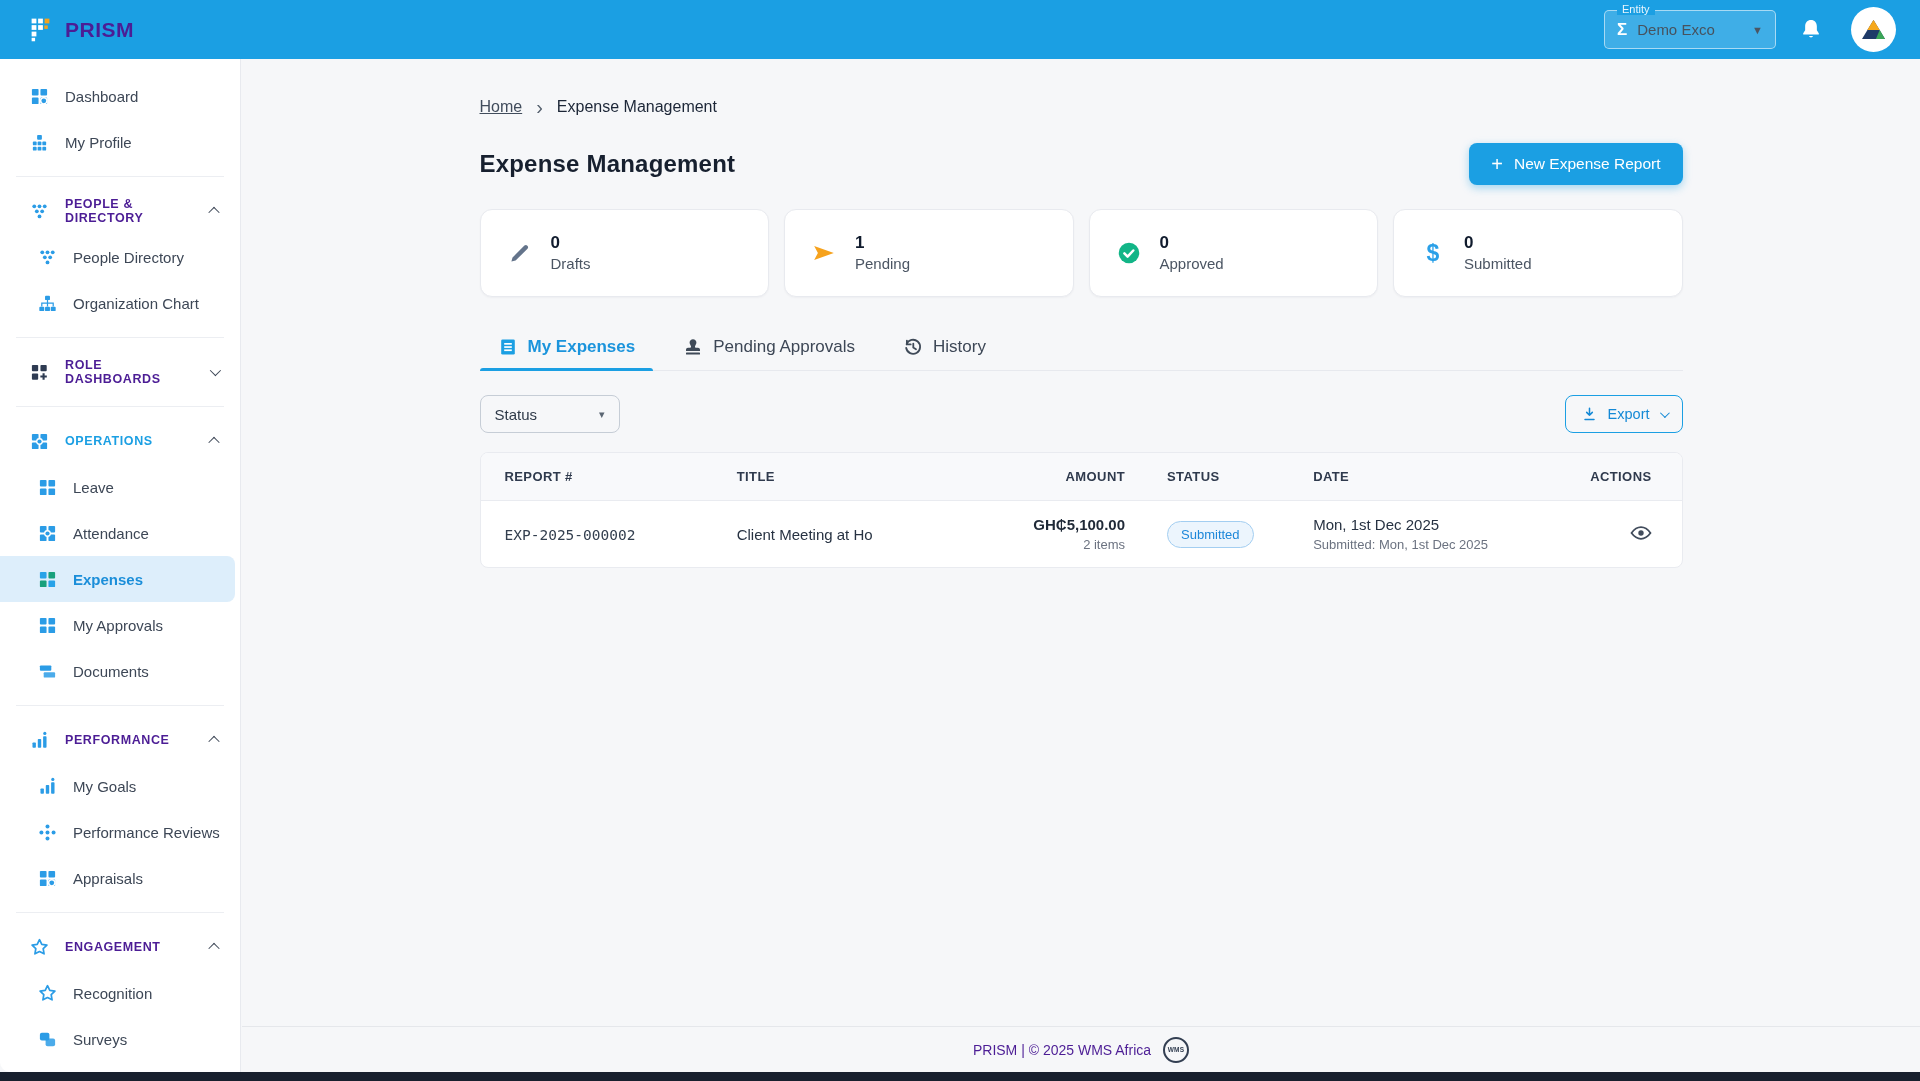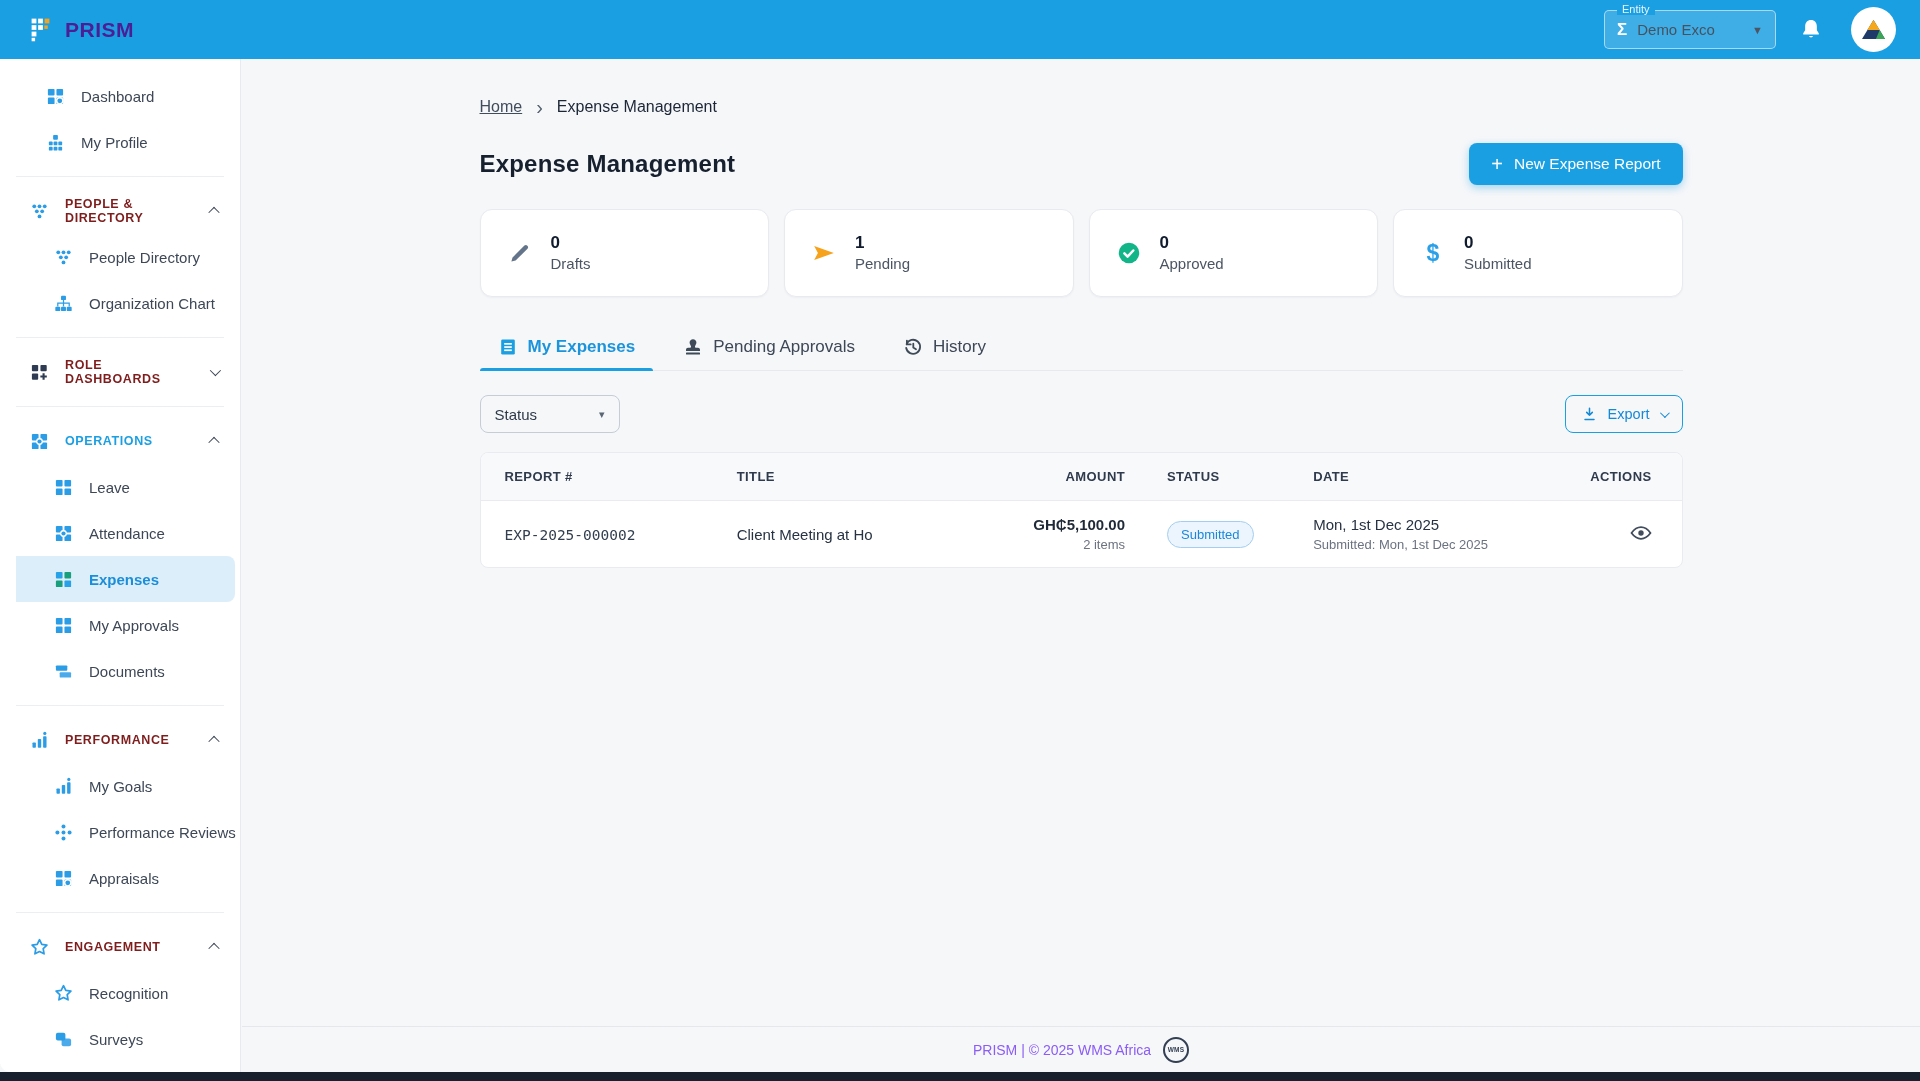--- a/index.html
+++ b/index.html
@@ -13,24 +13,24 @@
   .entity-select { position:absolute; top:10px; right:144px; width:172px; height:39px; border:1px solid rgba(255,255,255,.55); background:rgba(255,255,255,.16); border-radius:5px; display:flex; align-items:center; padding:0 12px; gap:10px; cursor:pointer; }
   .entity-label { position:absolute; top:-8px; left:12px; font-size:11px; color:#e9f5fd; background:#1b9fe3; padding:0 5px; }
   .entity-sigma { color:#fff; font-size:17px; font-weight:700; }
   .entity-value { color:#47525e; font-size:15px; flex:1; }
   .entity-arrow { color:#4b5563; font-size:11px; }
   .bell-btn { position:absolute; right:96px; top:17px; width:26px; height:26px; cursor:pointer; }
   .avatar { position:absolute; right:24px; top:7px; width:45px; height:45px; border-radius:50%; background:#fff; display:flex; align-items:center; justify-content:center; cursor:pointer; }
 
   
   .sidebar { position:absolute; top:59px; left:0; width:241px; bottom:9px; background:#fff; border-right:1px solid #e8eaef; border-bottom-left-radius:10px; padding-top:14px; overflow:hidden; z-index:10; }
-  .nav-item { display:flex; align-items:center; height:46px; padding-left:30px; gap:16px; font-size:15px; color:#3d4756; cursor:pointer;margin-left:16px; }
+  .nav-item { display:flex; align-items:center; height:46px; padding-left:30px; gap:16px; font-size:15px; color:#3d4756; cursor:pointer; }
   .nav-sub { padding-left:38px; }
   .nav-item.active { background:#ddeefb; color:#1b8ed9; font-weight:600; border-radius:0 8px 8px 0; margin-right:5px; }
-  .nav-section { display:flex; align-items:center; height:46px; padding:0 22px 0 30px; gap:16px; font-size:12.5px; font-weight:700; letter-spacing:.6px; color:#7f1d1d; cursor:pointer; margin-top:3px; }
+  .nav-section { display:flex; align-items:center; height:46px; padding:0 22px 0 30px; gap:16px; font-size:12.5px; font-weight:700; letter-spacing:.6px; color:#4c1d95; cursor:pointer; margin-top:3px; }
   .nav-section.blue { color:#1b9fe3; }
   .nav-section .sp { flex:1; }
   .divider { height:1px; background:#eceef2; margin:11px 16px; }
   .icn { width:19px; height:19px; flex:none; color:#2b9ce6; }
   .icn-dark { color:#2e3b52; }
   .chev { width:8px; height:8px; border-right:1.8px solid #3c4656; border-bottom:1.8px solid #3c4656; flex:none; }
   .chev.up { transform:rotate(-135deg) translate(-1px,-1px); }
   .chev.down { transform:rotate(45deg) translateY(-2px); }
 
   
@@ -78,21 +78,21 @@
   .report-no { font-family:"DejaVu Sans Mono",monospace; font-size:14.5px; color:#333f4f; }
   td.c-amount { text-align:right; }
   .amt { font-weight:700; color:#1f2937; }
   .sub { font-size:13px; color:#6b7280; margin-top:4px; }
   td.c-status { padding-left:26px;margin-top:8px; }
   .pill { display:inline-block; padding:5px 13px; border:1px solid #a3cef1; background:#ecf5fd; color:#1c87d9; border-radius:999px; font-size:13px; }
   td.c-actions { text-align:right; padding-right:30px; }
   .eye-btn { display:inline-block; cursor:pointer; line-height:0; }
 
   .footer { position:absolute; left:242px; right:0; bottom:9px; height:46px; border-top:1px solid #e5e7eb; background:#f6f7f9; display:flex; align-items:center; justify-content:center; gap:12px; }
-  .footer-text { font-size:14px; color:#8b5cf6; }
+  .footer-text { font-size:14px; color:#4c1d95; }
   .wms-badge { width:26px; height:26px; border:2px solid #333f52; border-radius:50%; display:flex; align-items:center; justify-content:center; font-size:6.5px; font-weight:700; color:#333f52; letter-spacing:.3px; }
   .bottom-strip { position:absolute; left:0; bottom:0; width:1920px; height:9px; background:#18202e; }
   .hidden-defs { position:absolute; width:0; height:0; overflow:hidden; }
 </style>
 </head>
 <body>
 
 <svg class="hidden-defs" xmlns="http://www.w3.org/2000/svg">
   <defs>
     <symbol id="s-grid" viewBox="0 0 20 20">

